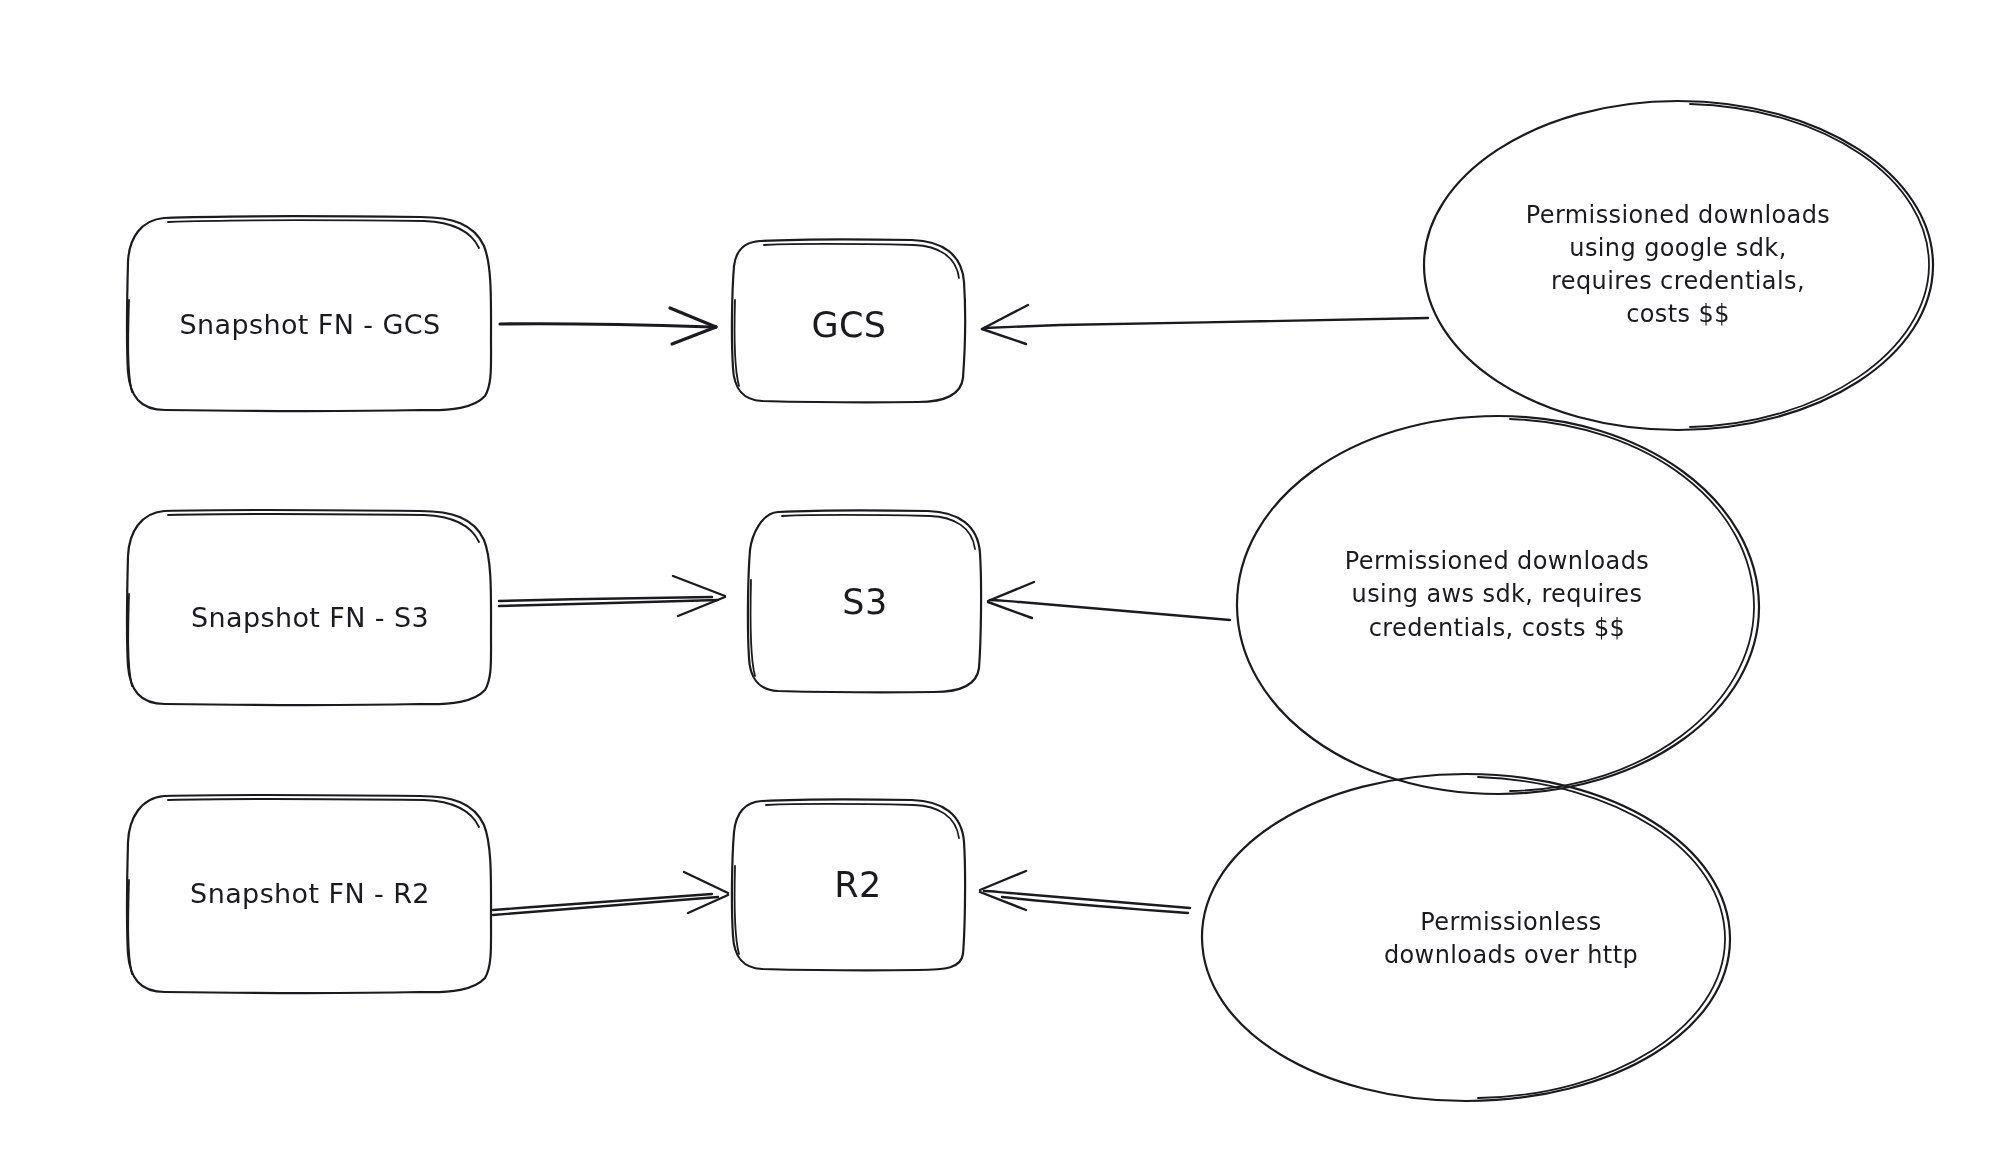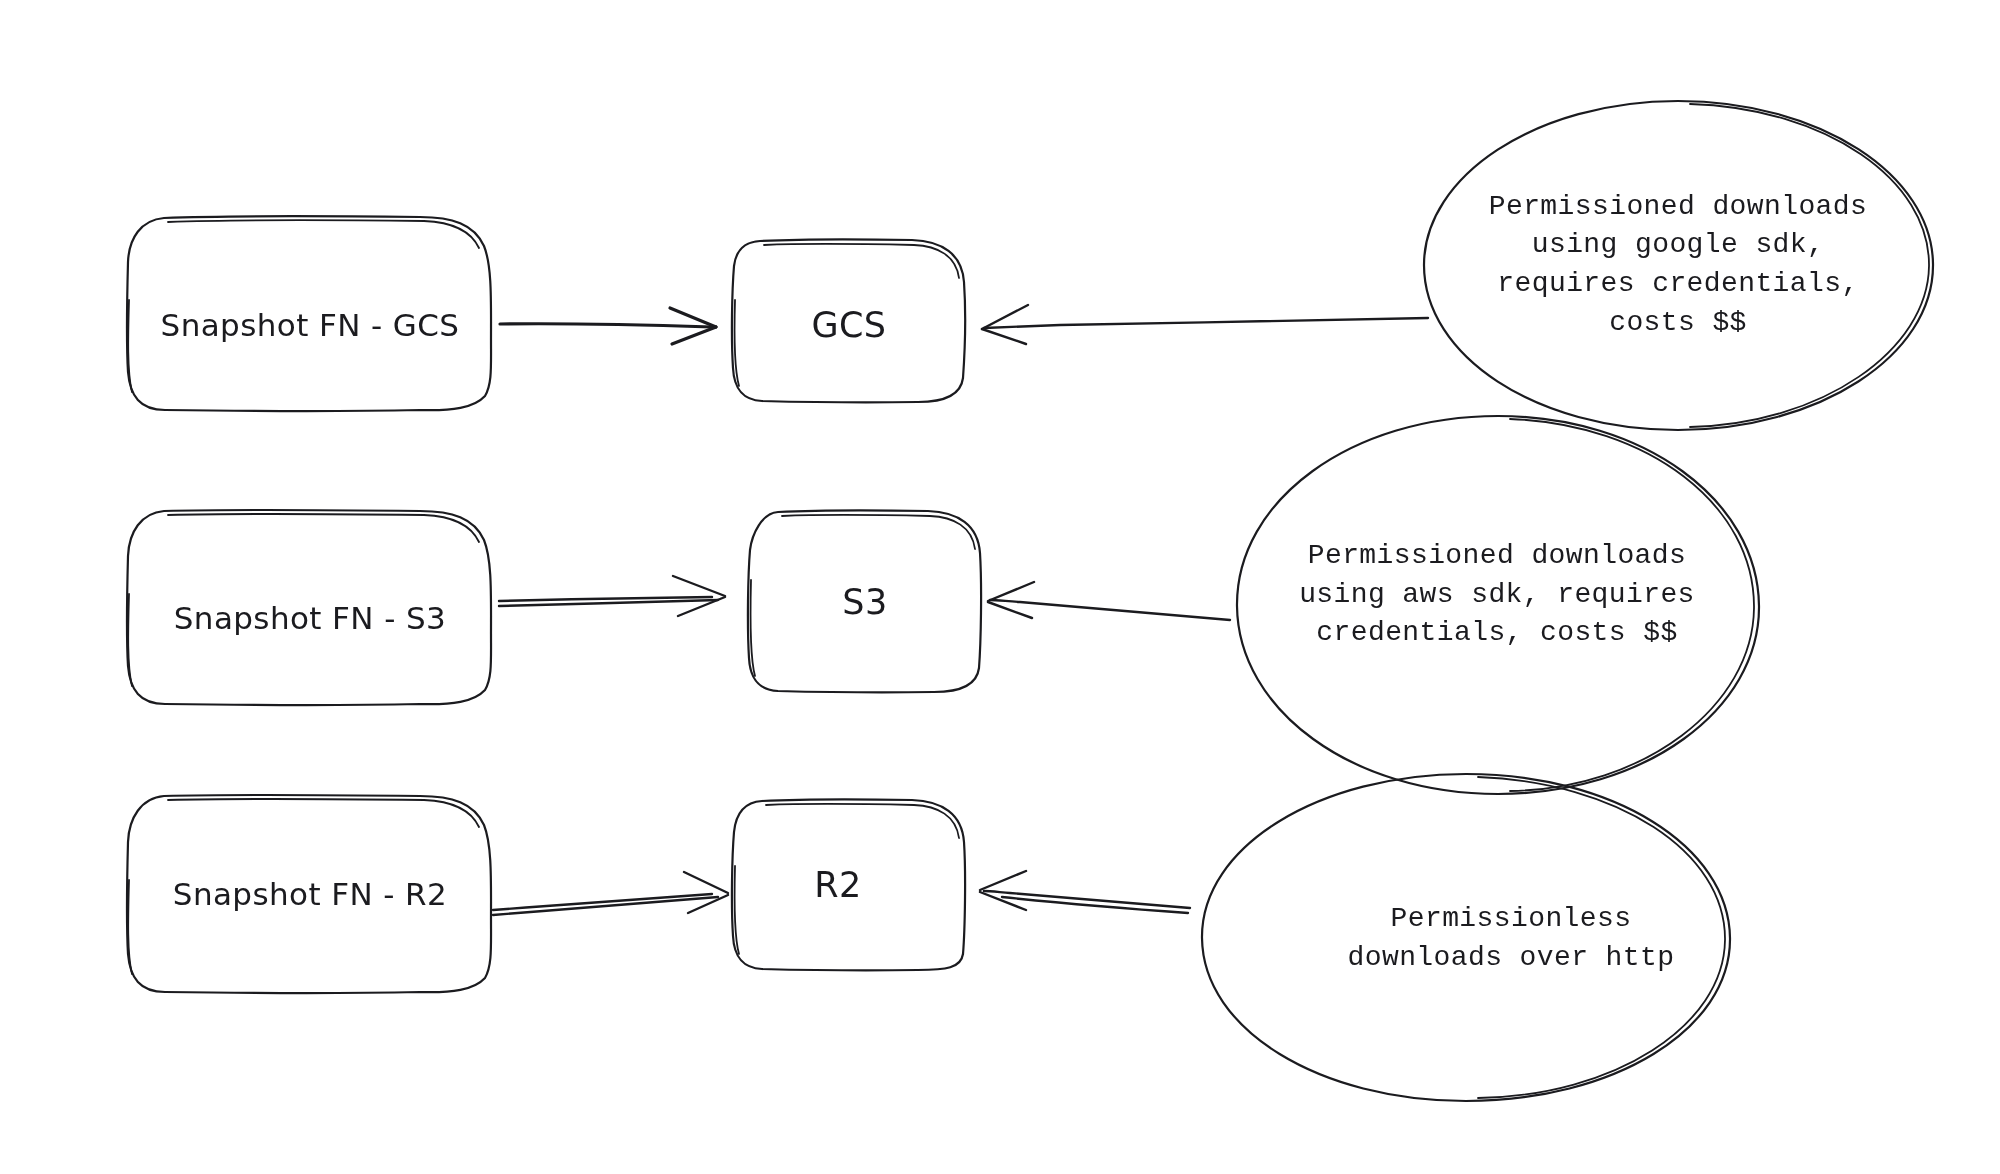--- a/index.html
+++ b/index.html
@@ -32,28 +32,27 @@
     justify-content: center;
     text-align: center;
     color: #1b1b1f;
     font-family: "DejaVu Sans", sans-serif;
     line-height: 1.38;
     letter-spacing: 0.4px;
     white-space: pre-line;
     pointer-events: none;
   }
   .box-label {
-    font-size: 31px;
+    font-size: 27px;
   }
   .bucket-label {
     font-size: 35px;
   }
   .note-label {
-    font-size: 28px;
-    font-family: Liberation Mono, monospace;
+    font-size: 24px;
   }
 </style>
 </head>
 <body>
 
 <div id="canvas">
 
   <svg id="sketch" viewBox="0 0 2000 1174" xmlns="http://www.w3.org/2000/svg">
     <defs>
       <style>
@@ -168,18 +167,18 @@
   <div class="node-label box-label" style="left:128px; top:573px; width:364px; height:90px;">Snapshot FN - S3</div>
 
   <div class="node-label bucket-label" style="left:749px; top:557px; width:232px; height:90px;text-align:right;">S3</div>
 
   <div class="node-label note-label" style="left:1262px; top:524px; width:470px; height:142px;">Permissioned downloads
 using aws sdk, requires
 credentials, costs $$</div>
 
   <div class="node-label box-label" style="left:128px; top:849px; width:364px; height:90px;">Snapshot FN - R2</div>
 
-  <div class="node-label bucket-label" style="left:700px; top:840px; width:276px; height:90px;">R2</div>
+  <div class="node-label bucket-label" style="left:720px; top:840px; width:276px; height:90px;">R2</div>
 
   <div class="node-label note-label" style="left:1280px; top:884px; width:462px; height:110px;text-align:center;">Permissionless
 downloads over http</div>
 
 </div>
 
 </body></html>

